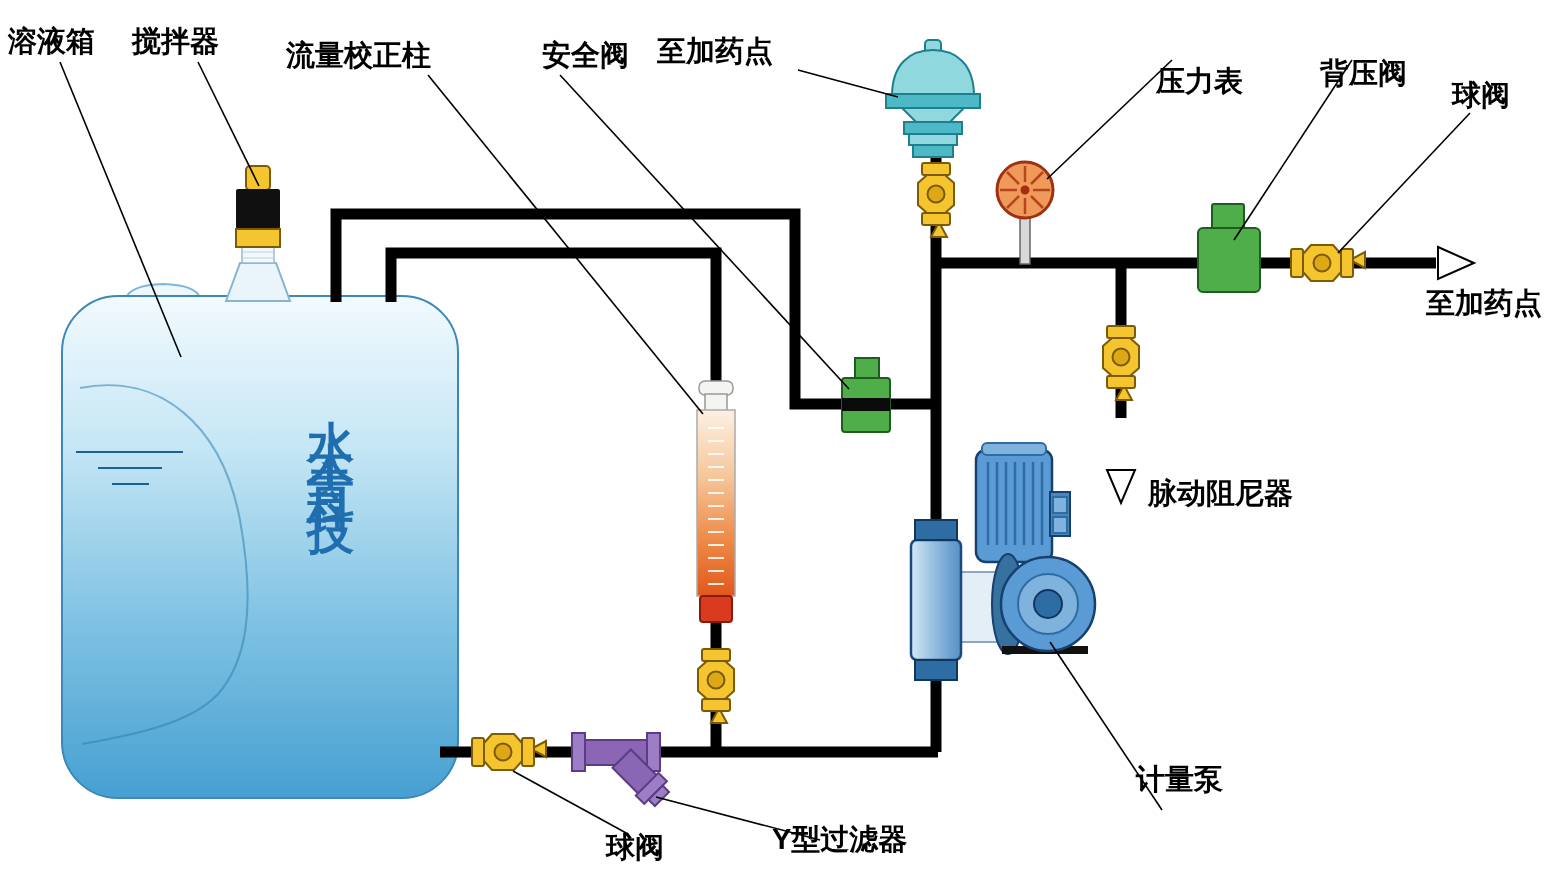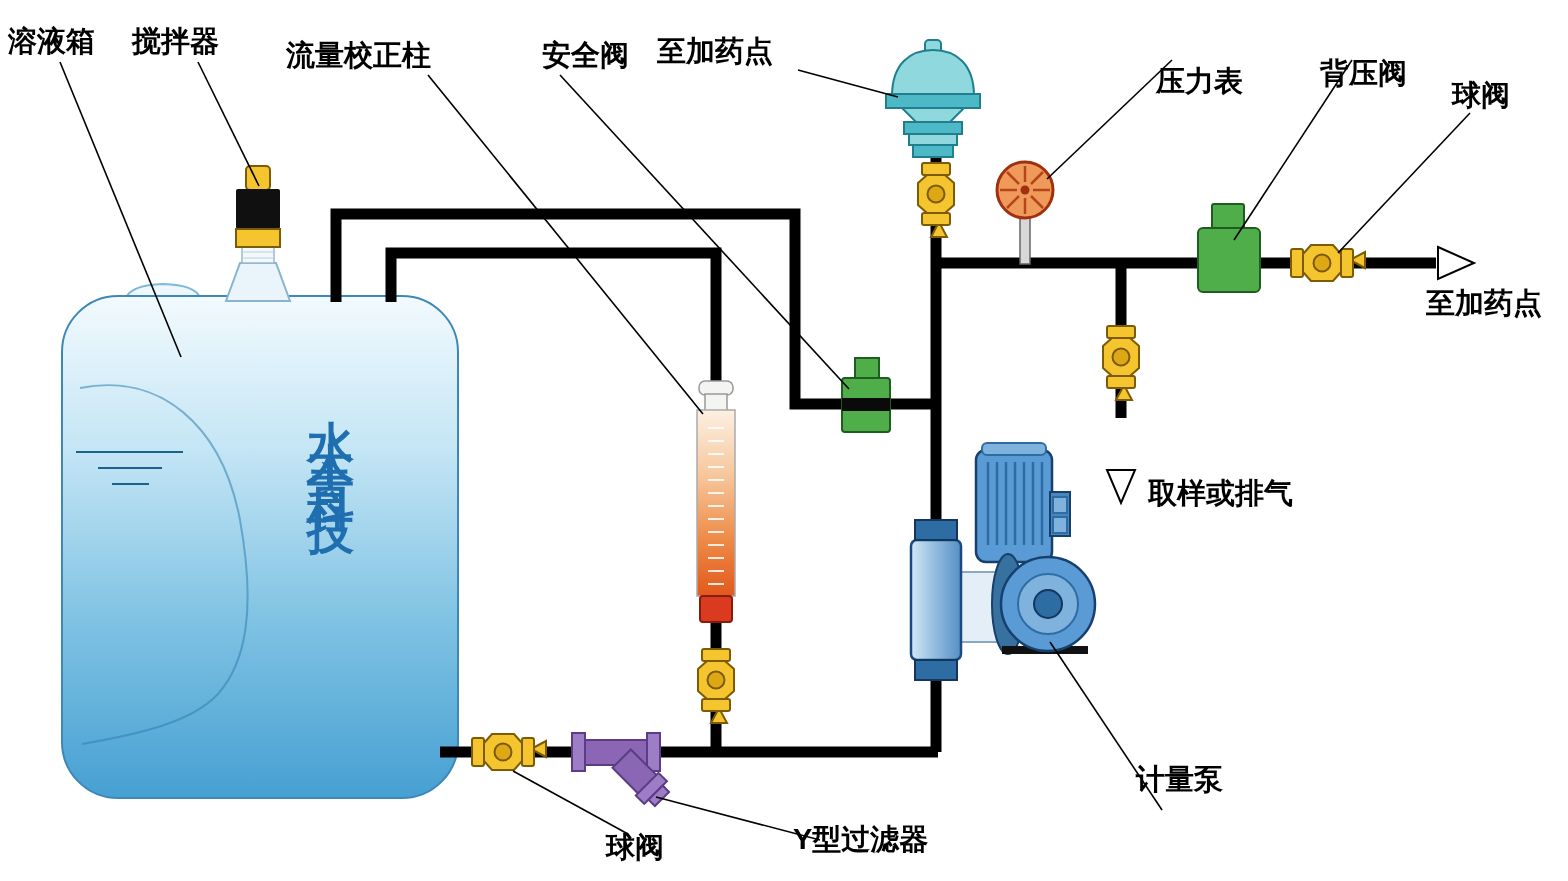--- a/index.html
+++ b/index.html
@@ -206,19 +206,19 @@
 
 <div class="label" style="left:8px;top:26px;">溶液箱</div>
 <div class="label" style="left:132px;top:26px;">搅拌器</div>
 <div class="label" style="left:286px;top:40px;">流量校正柱</div>
 <div class="label" style="left:504px;top:40px;margin-left:38px;">安全阀</div>
 <div class="label" style="left:657px;top:36px;">至加药点</div>
 <div class="label" style="left:1156px;top:26px;margin-top:40px;">压力表</div>
 <div class="label" style="left:1320px;top:26px;margin-top:32px;">背压阀</div>
 <div class="label" style="left:1452px;top:80px;">球阀</div>
 <div class="label" style="left:1426px;top:288px;">至加药点</div>
-<div class="label" style="left:1148px;top:478px;">取样或排气</div>
+<div class="label" style="left:1148px;top:478px;">脉动阻尼器</div>
 <div class="label" style="left:1136px;top:764px;">计量泵</div>
-<div class="label" style="left:793px;top:824px;">Y型过滤器</div>
+<div class="label" style="left:772px;top:824px;">Y型过滤器</div>
 <div class="label" style="left:606px;top:832px;">球阀</div>
 <div class="tank-text">水木青科技</div>
 
 </div>
 
 </body></html>

